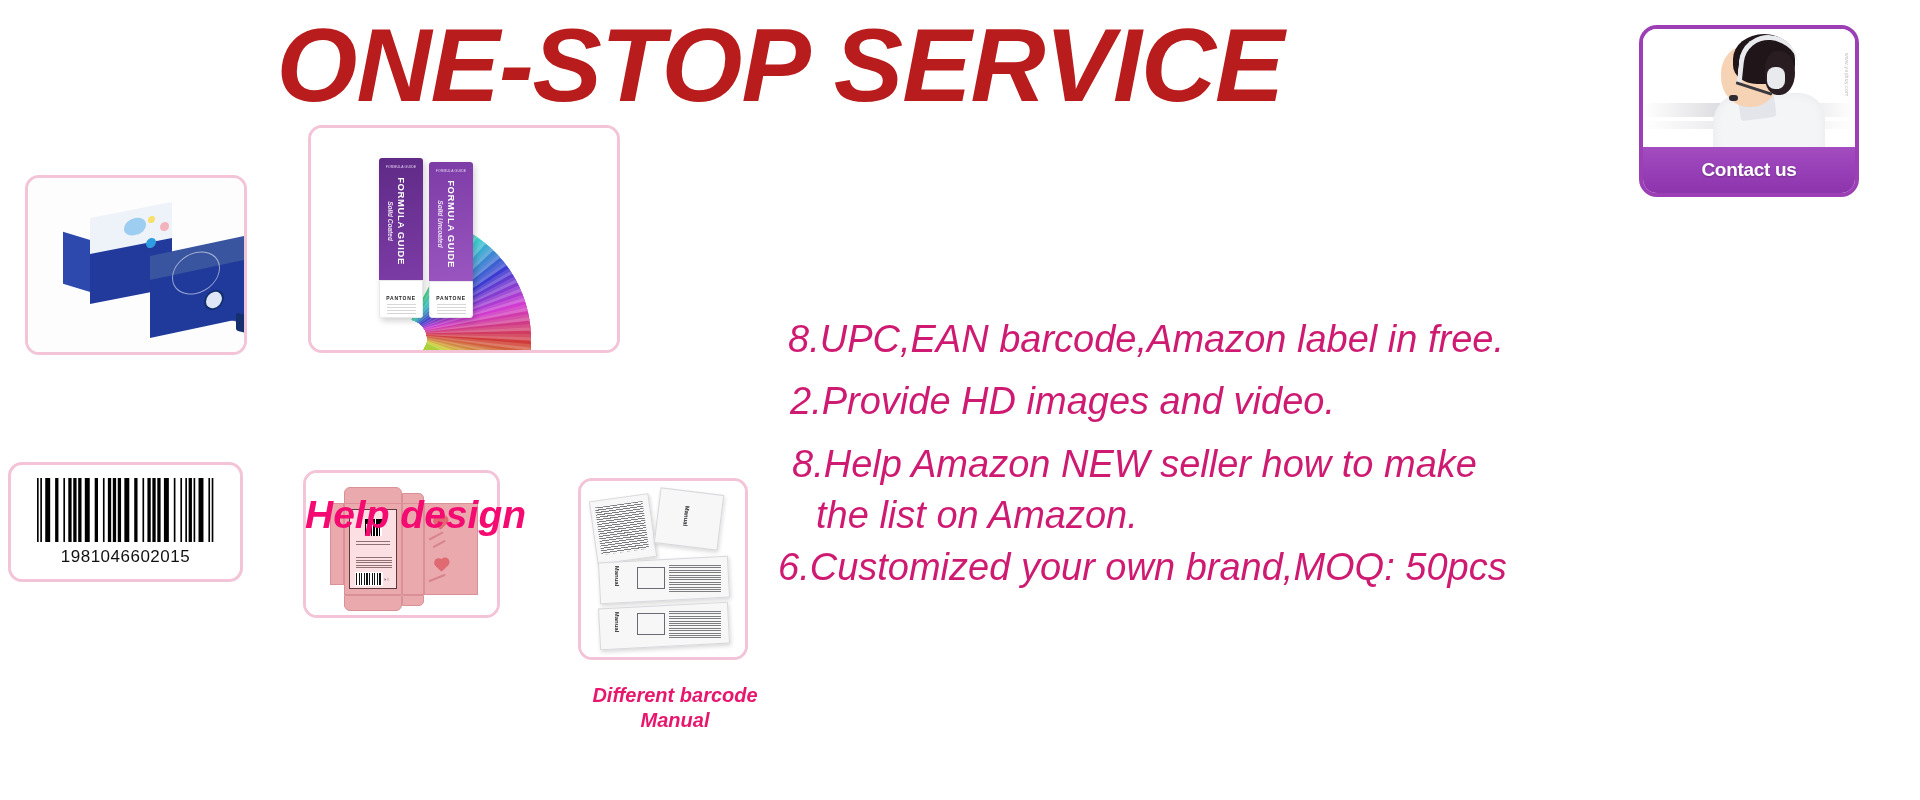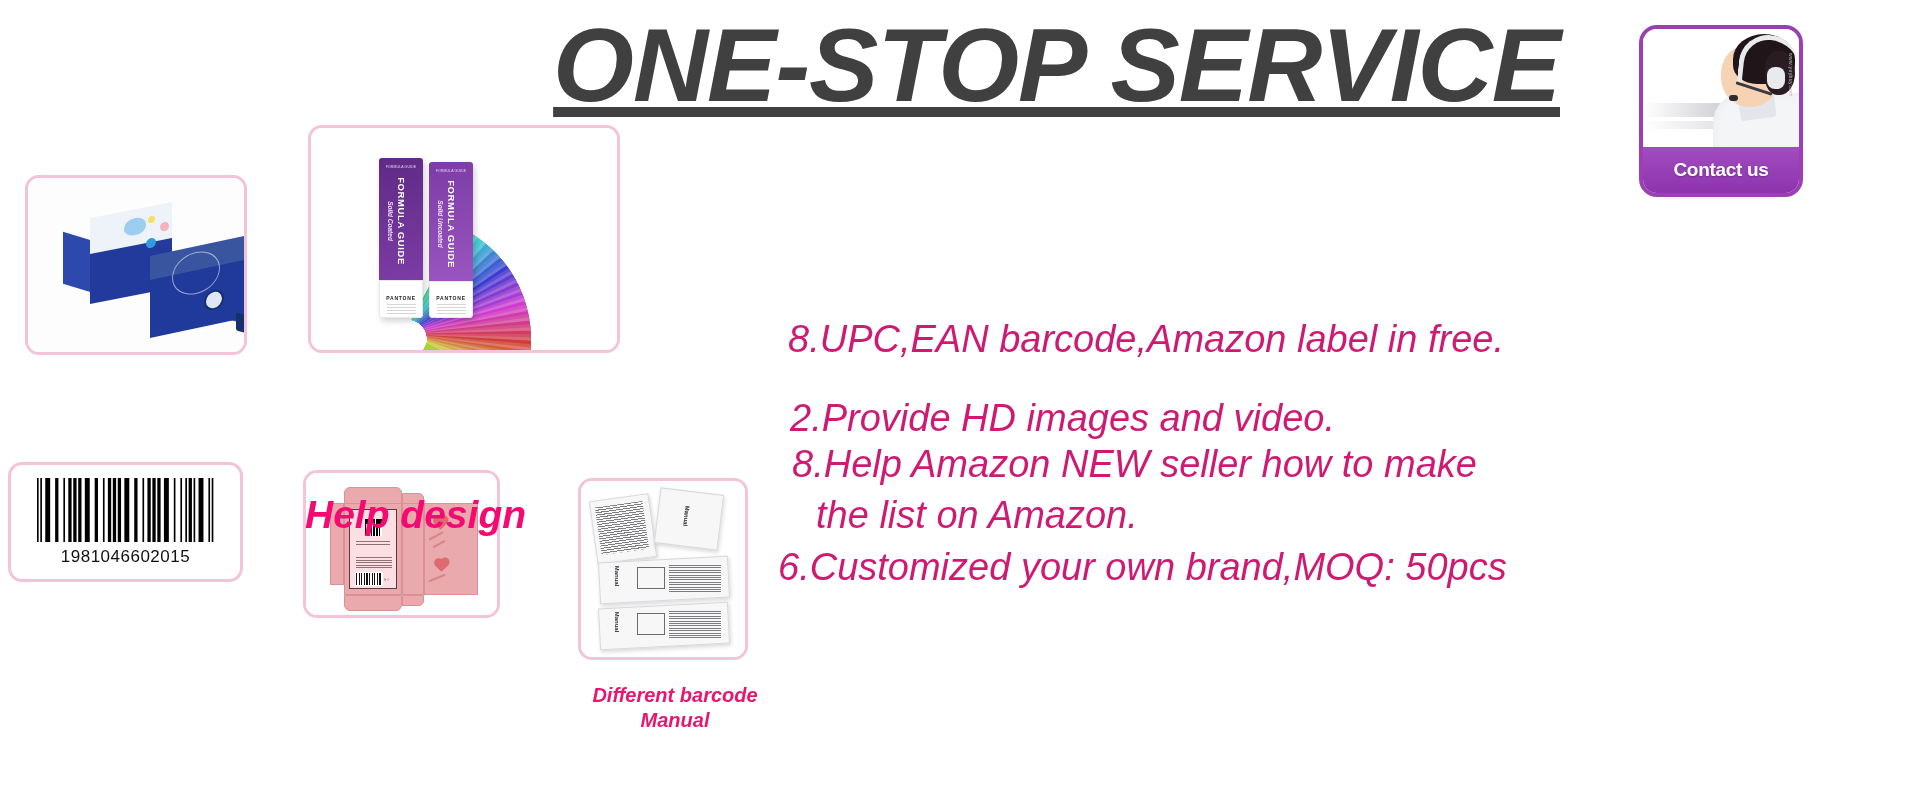--- a/index.html
+++ b/index.html
@@ -4,23 +4,23 @@
 <style>
   html,body{margin:0;padding:0;background:#ffffff;}
   body{
     width:1920px;height:800px;position:relative;overflow:hidden;
     font-family:"Liberation Sans","DejaVu Sans",sans-serif;
     background:#ffffff;
   }
 
   
   .title{
-    position:absolute;left:0;top:8px;width:1560px;text-align:right;
+    position:absolute;left:0;top:8px;width:1560px;text-align:center;
     font-size:104px;font-weight:bold;font-style:italic;
-    color:#404040;letter-spacing:-1px;white-space:nowrap;line-height:1.1;text-decoration:underline;
+    color:#b91c1c;letter-spacing:-1px;white-space:nowrap;line-height:1.1;
   }
 
   
   .frame{
     position:absolute;border:3px solid #f3c4d8;border-radius:14px;
     background:#ffffff;overflow:hidden;box-sizing:border-box;
   }
 
   
   #box-frame{left:25px;top:175px;width:222px;height:180px;}
@@ -163,21 +163,21 @@
   .mn{position:absolute;background:#f7f7f8;border:1px solid #d8d8dc;box-shadow:1px 2px 4px rgba(0,0,0,.16);}
   .mn-txt{
     position:absolute;background:repeating-linear-gradient(#5d5d63 0 1px,transparent 1px 2.4px);
     opacity:.8;
   }
   .mn-label{position:absolute;font-size:6px;font-weight:bold;color:#2a2a2e;white-space:nowrap;}
   .mn-fig{position:absolute;border:1px solid #6a6a70;}
 
   
   #contact-widget{
-    position:absolute;left:1639px;top:25px;width:164px;height:172px;
+    position:absolute;left:1639px;top:25px;width:220px;height:172px;
     border:4px solid #9c3fb4;border-radius:18px;overflow:hidden;background:#fff;
     box-sizing:border-box;
     padding-left:38px;
   }
   .cs-photo{position:absolute;left:0;top:0;right:0;height:118px;background:#ffffff;overflow:hidden;}
   .cs-bglines{position:absolute;left:0;right:0;top:74px;height:14px;
     background:linear-gradient(90deg,rgba(190,190,196,.0),rgba(170,170,180,.55),rgba(190,190,196,.0));}
   .cs-bglines2{position:absolute;left:0;right:0;top:92px;height:8px;
     background:linear-gradient(90deg,rgba(205,205,212,.0),rgba(185,185,195,.4),rgba(205,205,212,.0));}
   .cs-body{position:absolute;left:70px;top:64px;width:112px;height:62px;background:#f4f5f7;
@@ -220,21 +220,21 @@
     font-size:20px;font-weight:bold;font-style:italic;color:#e8176e;line-height:1.25;
   }
 
   
   .service-list{
     position:absolute;left:770px;top:282px;width:1150px;
     color:#cf1a72;font-size:38px;font-style:italic;line-height:1.0;
   }
   .service-list li{list-style:none;white-space:nowrap;}
   .sl-1{position:absolute;left:18px;top:0px;}
-  .sl-2{position:absolute;left:20px;top:62px;margin-top:17px;}
+  .sl-2{position:absolute;left:20px;top:62px;}
   .sl-3{position:absolute;left:22px;top:125px;}
   .sl-3b{position:absolute;left:46px;top:176px;}
   .sl-4{position:absolute;left:8px;top:228px;}
 </style>
 </head>
 <body>
 
 <div class="title">ONE-STOP SERVICE</div>
 
 <div class="frame" id="box-frame">

